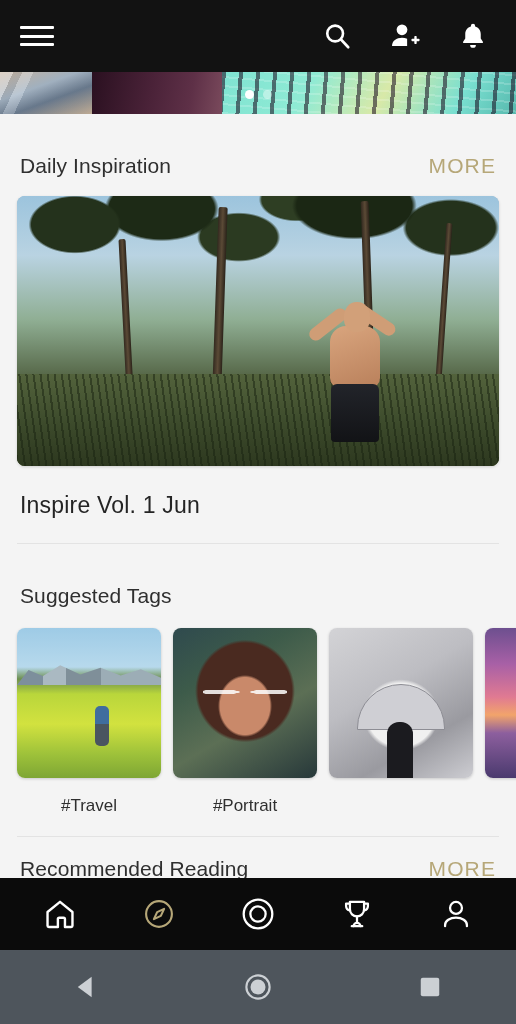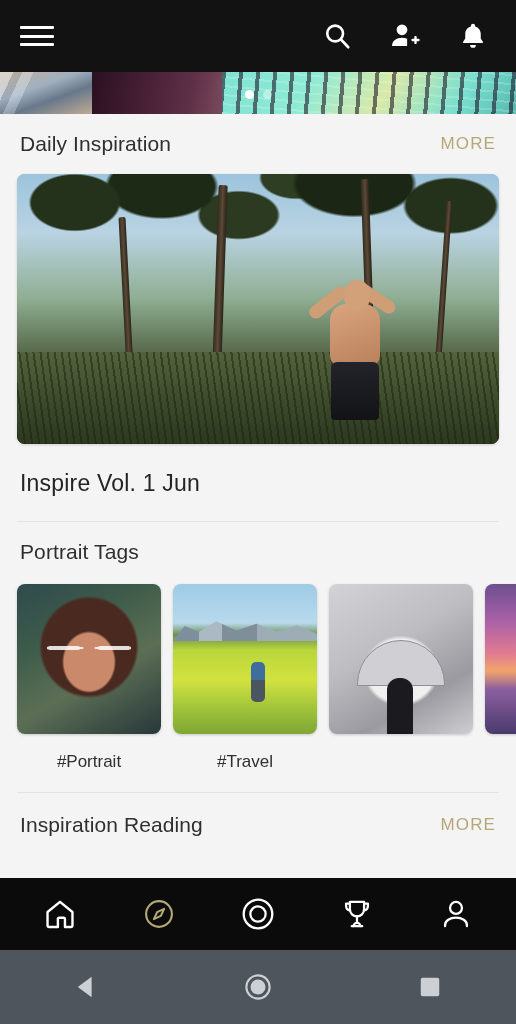--- a/index.html
+++ b/index.html
@@ -41,24 +41,24 @@
   }
   .dots { position:absolute; left:0; right:0; top:18px; display:flex; justify-content:center; gap:9px; }
   .dot { width:9px; height:9px; border-radius:50%; background:rgba(255,255,255,.42); }
   .dot.active { background:#fff; }
 
   
   .content { flex:1; background:#f4f4f4; overflow:hidden; position:relative; }
 
   .section-head {
     display:flex; align-items:center; justify-content:space-between;
-    padding:18px 20px 18px 20px;
+    padding:40px 20px 18px 20px;
   }
   .section-title { font-size:21px; color:#2f2f2f; font-weight:400; letter-spacing:.1px; }
-  .more-link { font-size:17px; color:#b6a778; letter-spacing:1.1px; font-weight:400; }
+  .more-link { font-size:21px; color:#b6a778; letter-spacing:1.1px; font-weight:400; }
 
   .hero-card {
     margin:0 17px; height:270px; border-radius:8px; overflow:hidden; position:relative;
     box-shadow:0 1px 3px rgba(0,0,0,.16);
     background:linear-gradient(180deg,#8fb4cf 0%,#6f8f74 38%,#3e4a32 72%,#5c6a44 100%);
   }
   
   .hero-sky { position:absolute; inset:0;
     background:linear-gradient(180deg,#9cc4dd 0%,#b9d3e2 22%,#8fae93 46%,#4d5c3c 70%,#5e6d45 100%); }
   .hero-canopy { position:absolute; left:0; right:0; top:-6px; height:58%;
@@ -215,45 +215,45 @@
         <div class="fig-head"></div>
         <div class="fig-legs"></div>
       </div>
     </div>
 
     <div class="hero-title">Inspire Vol. 1 Jun</div>
 
     <div class="divider"></div>
 
     <div class="section-head">
-      <div class="section-title">Portrait Tags</div>
+      <div class="section-title">Suggested Tags</div>
     </div>
 
     <div class="tags-row">
+      <div class="tag-item">
+        <div class="thumb th-travel"></div>
+        <div class="tag-label">#Travel</div>
+      </div>
       <div class="tag-item">
         <div class="thumb th-portrait"></div>
         <div class="tag-label">#Portrait</div>
       </div>
       <div class="tag-item">
-        <div class="thumb th-travel"></div>
-        <div class="tag-label">#Travel</div>
-      </div>
-      <div class="tag-item">
         <div class="thumb th-bw"></div>
       </div>
       <div class="tag-item">
         <div class="thumb th-sunset"></div>
         <div class="tag-label"></div>
       </div>
     </div>
 
     <div class="divider" style="margin-top:20px;"></div>
 
     <div class="section-head" style="padding-top:20px;">
-      <div class="section-title">Inspiration Reading</div>
+      <div class="section-title">Recommended Reading</div>
       <div class="more-link">MORE</div>
     </div>
   </div>
 
   <div class="bottomnav">
     <div class="nav-btn">
       <span>
         <svg viewBox="0 0 24 24" fill="none" stroke="#ffffff" stroke-width="1.7" stroke-linejoin="round" stroke-linecap="round">
           <path d="M3.2 10.6 12 3.4l8.8 7.2V20.3a.9.9 0 0 1-.9.9h-4.4v-5.6a1 1 0 0 0-1-1h-3a1 1 0 0 0-1 1v5.6H4.1a.9.9 0 0 1-.9-.9z"></path>
         </svg>

